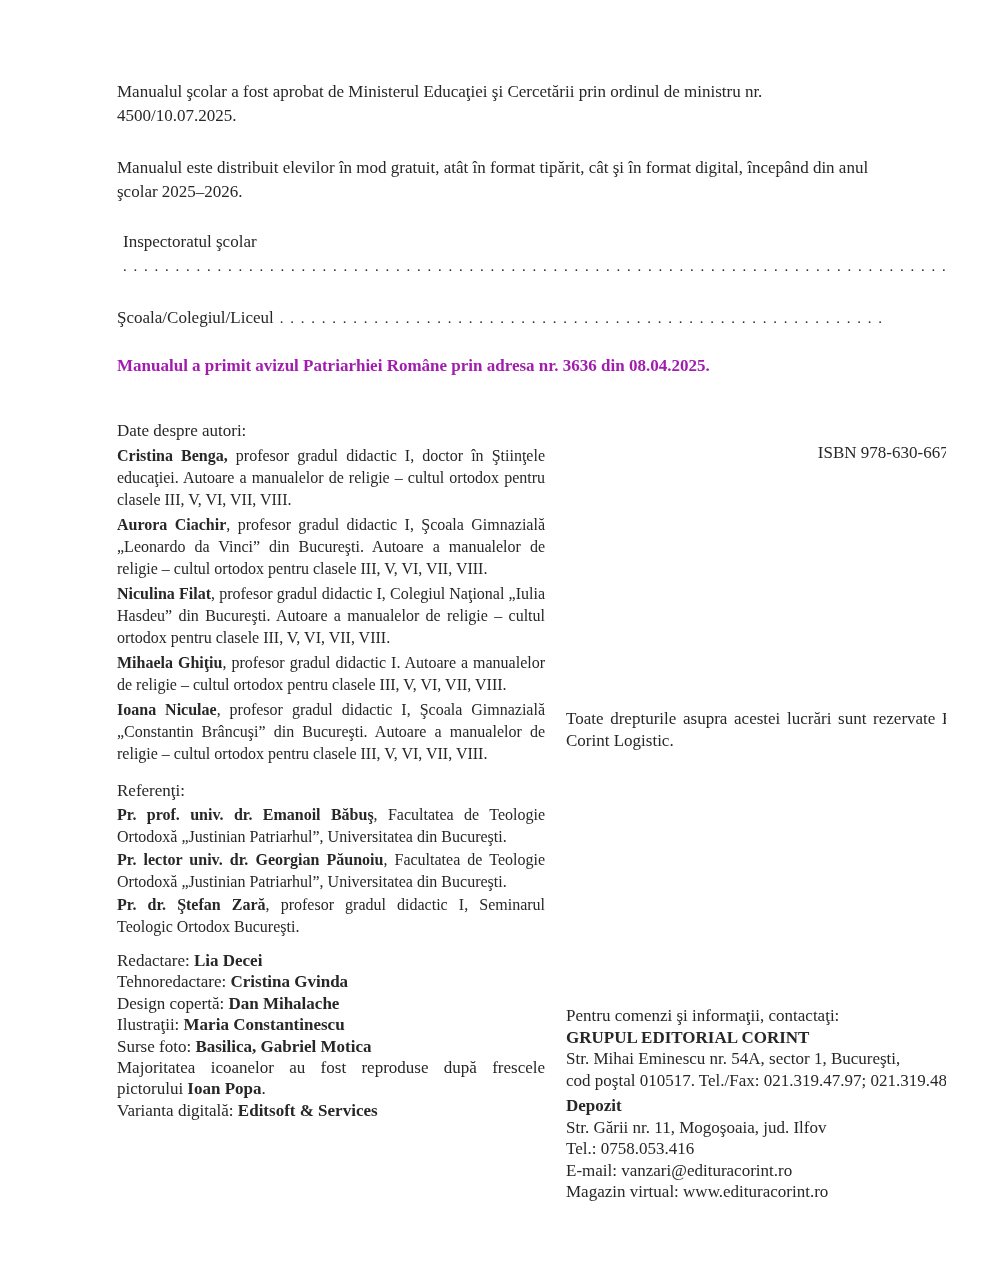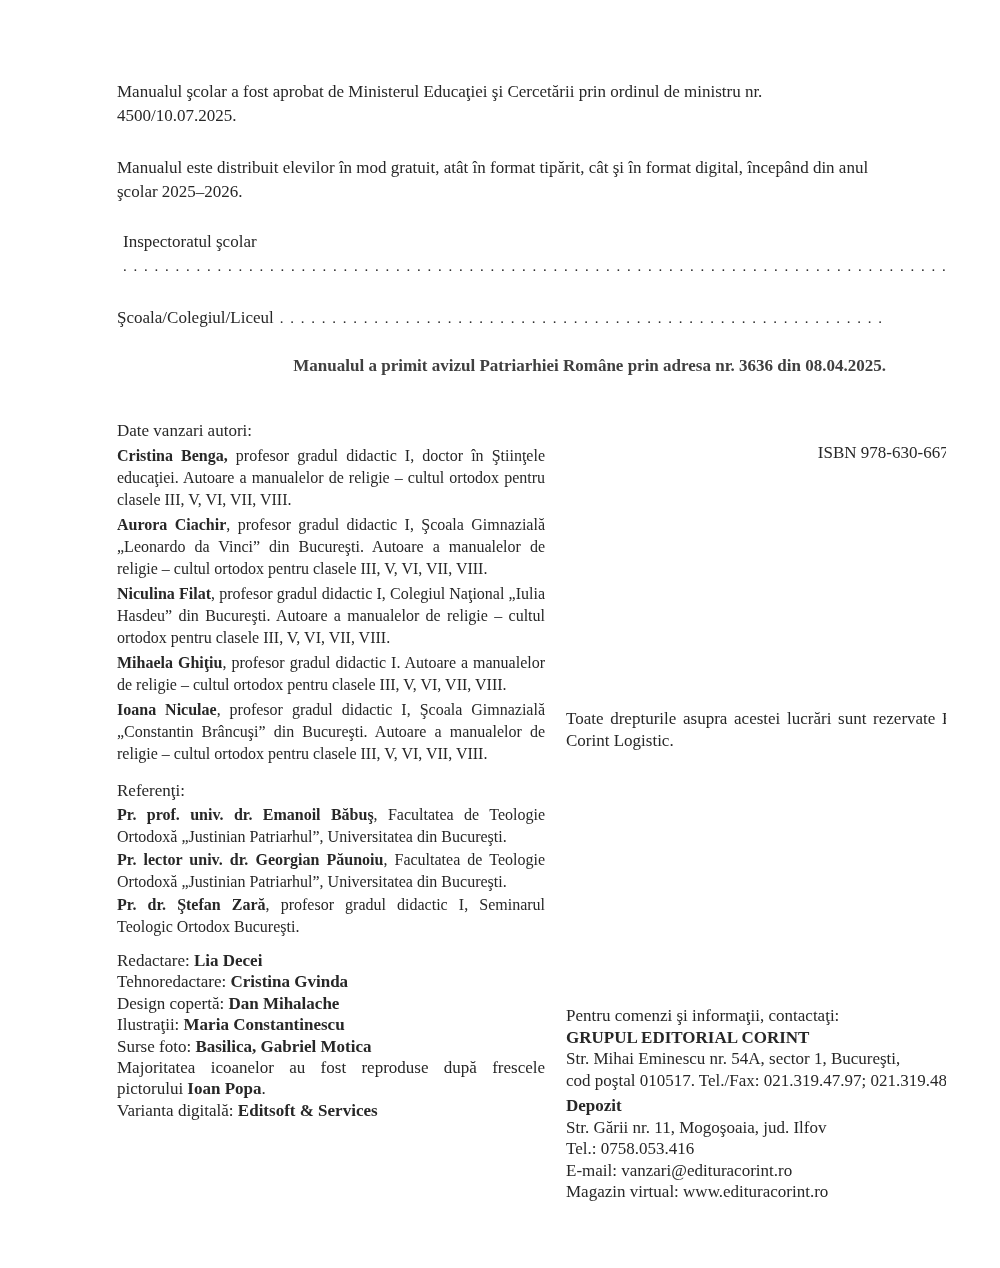--- a/index.html
+++ b/index.html
@@ -32,25 +32,25 @@
     flex: 1 1 auto;
     overflow: hidden;
     white-space: nowrap;
     font-size: 15px;
     letter-spacing: 1.5px;
     color: #2b2b2b;
     margin-left: 6px;
   }
   .notice {
     margin-top: 24px;
-    text-align: right;
+    text-align: left;
     font-weight: bold;
     font-size: 17px;
     line-height: 24px;
-    color: #404040;
+    color: #a21caf;
   }
 
   
   .cols { display: flex; margin-top: 42px; }
   .col-left { width: 428px; flex: 0 0 428px; }
   .col-gap { width: 21px; flex: 0 0 21px; }
   .col-right { width: 428px; flex: 0 0 428px; }
 
   .heading { font-size: 17px; line-height: 22px; }
   .jpara {
@@ -98,21 +98,21 @@
     <div class="fill-line secondline">
       <span class="fill-label">Şcoala/Colegiul/Liceul</span>
       <span class="dots">. . . . . . . . . . . . . . . . . . . . . . . . . . . . . . . . . . . . . . . . . . . . . . . . . . . . . . . . . . . . . . . . . . . . . . . . . . . . . . . . . . . . . . . . . . . . . . . . . . . . . . . . . . . . . . . . . . . . . . . . . . . . . . . . . . . . </span>
     </div>
 
     <p class="notice">Manualul a primit avizul Patriarhiei Române prin adresa nr. 3636 din 08.04.2025.</p>
 
     <div class="cols">
 
       <div class="col-left">
-        <p class="heading">Date vanzari autori:</p>
+        <p class="heading">Date despre autori:</p>
 
         <p class="jpara"><b>Cristina Benga,</b><span> profesor gradul didactic I, doctor în Ştiinţele educaţiei. Autoare a manualelor de religie – cultul ortodox pentru clasele III, V, VI, VII, VIII.</span></p>
         <p class="jpara"><b>Aurora Ciachir</b><span>, profesor gradul didactic I, Şcoala Gimnazială „Leonardo da Vinci” din Bucureşti. Autoare a manualelor de religie – cultul ortodox pentru clasele III, V, VI, VII, VIII.</span></p>
         <p class="jpara"><b>Niculina Filat</b><span>, profesor gradul didactic I, Colegiul Naţional „Iulia Hasdeu” din Bucureşti. Autoare a manualelor de religie – cultul ortodox pentru clasele III, V, VI, VII, VIII.</span></p>
         <p class="jpara"><b>Mihaela Ghiţiu</b><span>, profesor gradul didactic I. Autoare a manualelor de religie – cultul ortodox pentru clasele III, V, VI, VII, VIII.</span></p>
         <p class="jpara"><b>Ioana Niculae</b><span>, profesor gradul didactic I, Şcoala Gimnazială „Constantin Brâncuşi” din Bucureşti. Autoare a manualelor de religie – cultul ortodox pentru clasele III, V, VI, VII, VIII.</span></p>
 
         <p class="heading refs-heading">Referenţi:</p>
 
         <p class="jpara ref-para"><b>Pr. prof. univ. dr. Emanoil Băbuş</b><span>, Facultatea de Teologie Ortodoxă „Justinian Patriarhul”, Universitatea din Bucureşti.</span></p>

